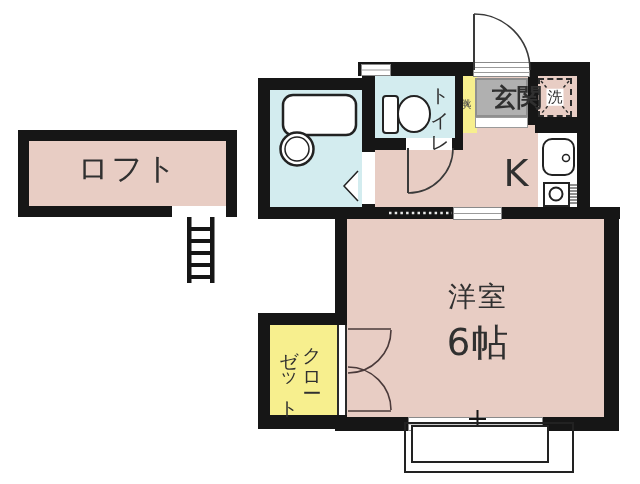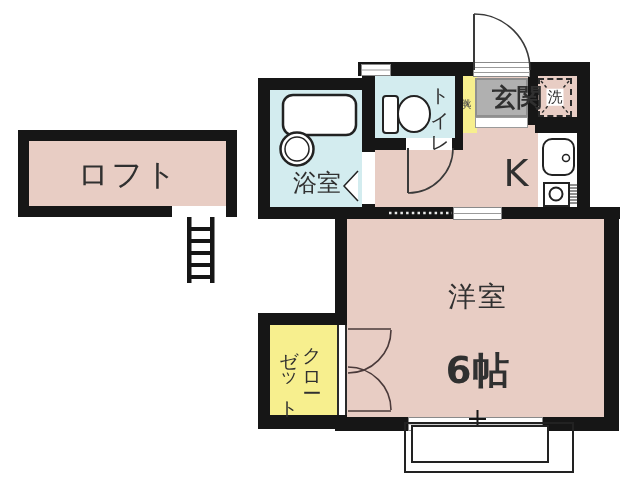--- a/index.html
+++ b/index.html
@@ -11,21 +11,21 @@
   svg.linework{position:absolute;left:0;top:0;pointer-events:none;}
   .label{position:absolute;color:#303030;transform:translate(-50%,-50%);
          white-space:nowrap;line-height:1.1;}
   .vtext{position:absolute;color:#303030;writing-mode:vertical-rl;line-height:1;}
   .lbl-loft{font-size:31px;font-weight:500;letter-spacing:2px;}
   .lbl-bath{font-size:24px;font-weight:500;}
   .lbl-genkan{font-size:25px;font-weight:600;}
   .lbl-laundry{font-size:15px;font-weight:500;background:#ffffff;padding:0 1px;}
   .lbl-k{font-size:38px;font-weight:500;}
   .lbl-room{font-size:28px;font-weight:500;text-align:center;letter-spacing:2px;}
-  .lbl-size{font-size:37px;font-weight:700;letter-spacing:1px;margin-top:28px;}
+  .lbl-size{font-size:37px;font-weight:400;letter-spacing:1px;}
   .lbl-balcony{font-size:26px;font-weight:500;letter-spacing:2px;}
   .lbl-toilet{font-size:19px;font-weight:500;letter-spacing:3px;}
   .lbl-closet{font-size:19px;font-weight:500;letter-spacing:3px;}
   .lbl-shoe{font-size:8.5px;font-weight:500;color:#4a4a4a;letter-spacing:1px;}
   .genkan-tile{background:#b0b0b0;border:2px solid #8f8f8f;box-sizing:border-box;}
   .genkan-step{background:#ffffff;border:1px solid #9a9a9a;box-sizing:border-box;}
   .laundry-box{background:#e8cdc4;border:2px dashed #2a2a2a;box-sizing:border-box;}
   .closet-door{background:#ffffff;border-left:2px solid #2a2a2a;border-right:2px solid #2a2a2a;box-sizing:border-box;}
 </style>
 </head>
@@ -149,22 +149,21 @@
       <rect x="412" y="426" width="136" height="36" fill="#ffffff" stroke="#222222" stroke-width="2"></rect>
     </g>
 
     <g fill="#161616">
       <rect x="187" y="217" width="4.5" height="66"></rect>
       <rect x="210" y="217" width="4.5" height="66"></rect>
       <path d="M188,229 h26 M188,241 h26 M188,253 h26 M188,265 h26 M188,277 h26" stroke="#161616" stroke-width="4"></path>
     </g>
   </svg>
 
-  <div class="label lbl-loft" style="left:128px;top:174px;">ロフト</div>
-  <div class="label lbl-bath" style="left:317px;top:183px;">浴室</div>
+  <div class="label lbl-loft" style="left:128px;top:168px;">ロフト</div>
   <div class="vtext lbl-toilet" style="left:431px;top:74px;">トイレ</div>
   <div class="label lbl-genkan" style="left:517px;top:98px;">玄関</div>
   <div class="label lbl-laundry" style="left:555px;top:97px;">洗</div>
   <div class="vtext lbl-shoe" style="left:463px;top:92px;">靴入</div>
   <div class="label lbl-k" style="left:516px;top:174px;">K</div>
   <div class="label lbl-room" style="left:478px;top:297px;">洋室</div>
   <div class="label lbl-size" style="left:478px;top:343px;">6帖</div>
   <div class="vtext lbl-closet" style="left:303px;top:334px;">クロー</div>
   <div class="vtext lbl-closet" style="left:280px;top:338px;">ゼット</div>
 

